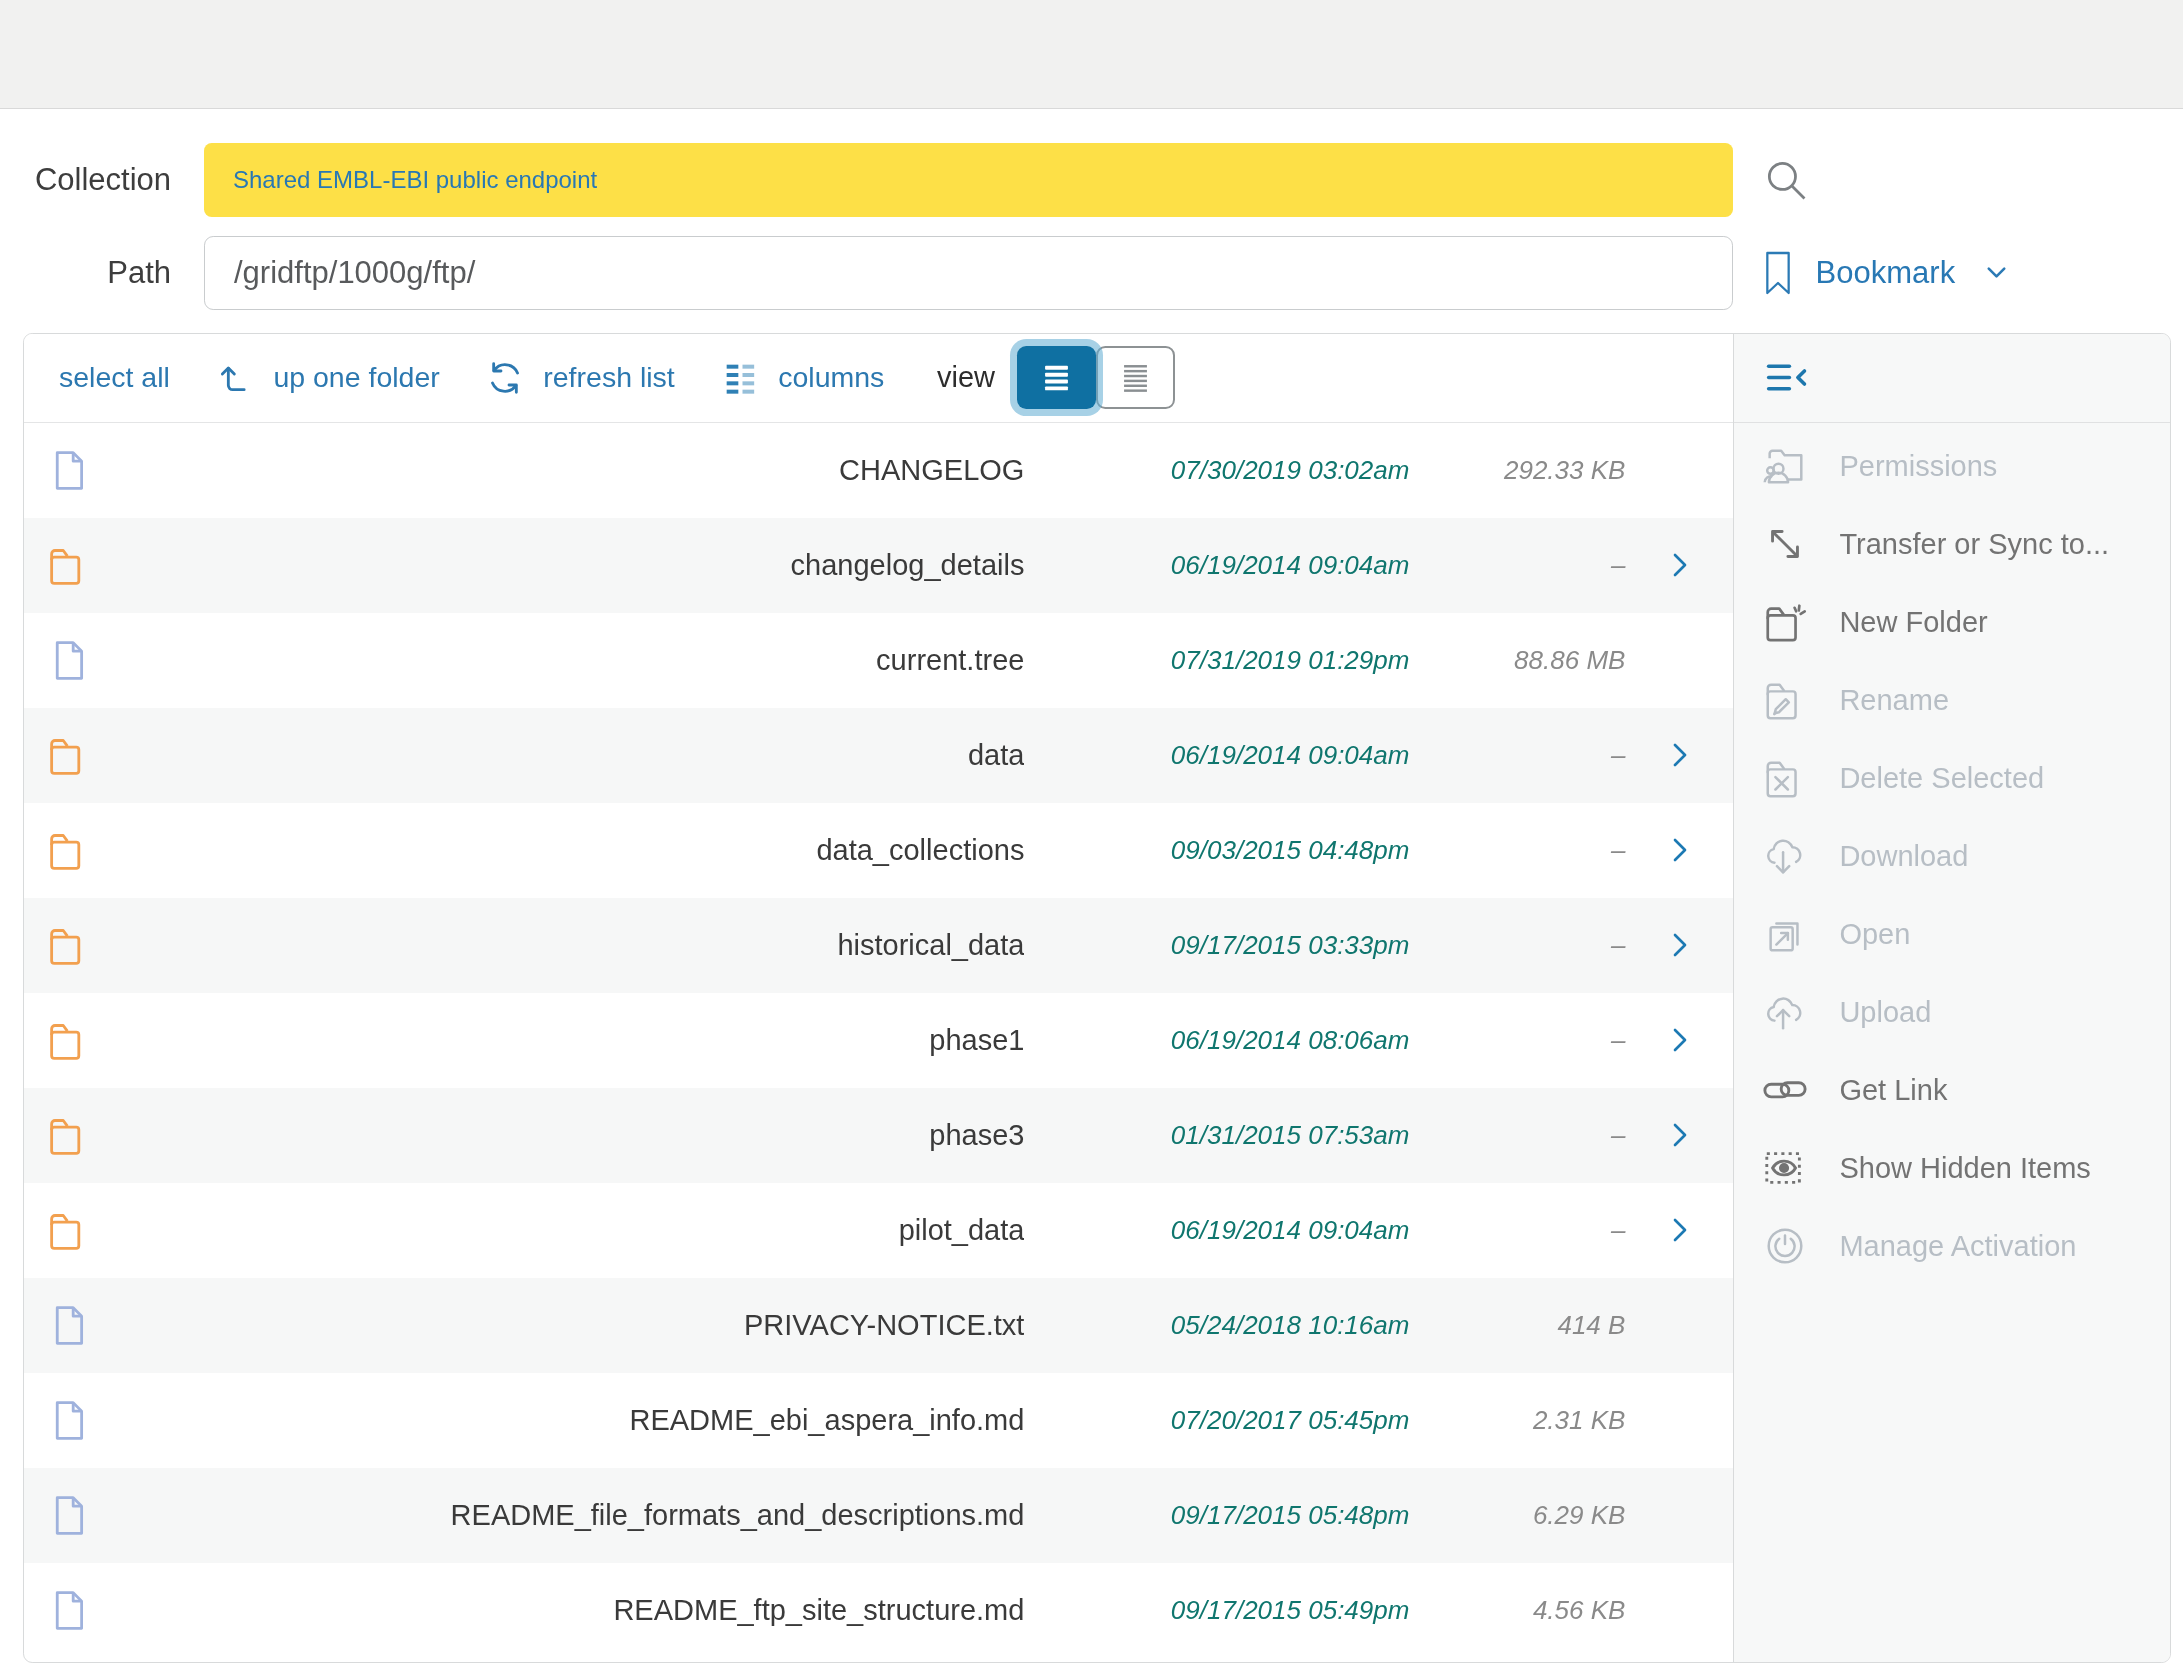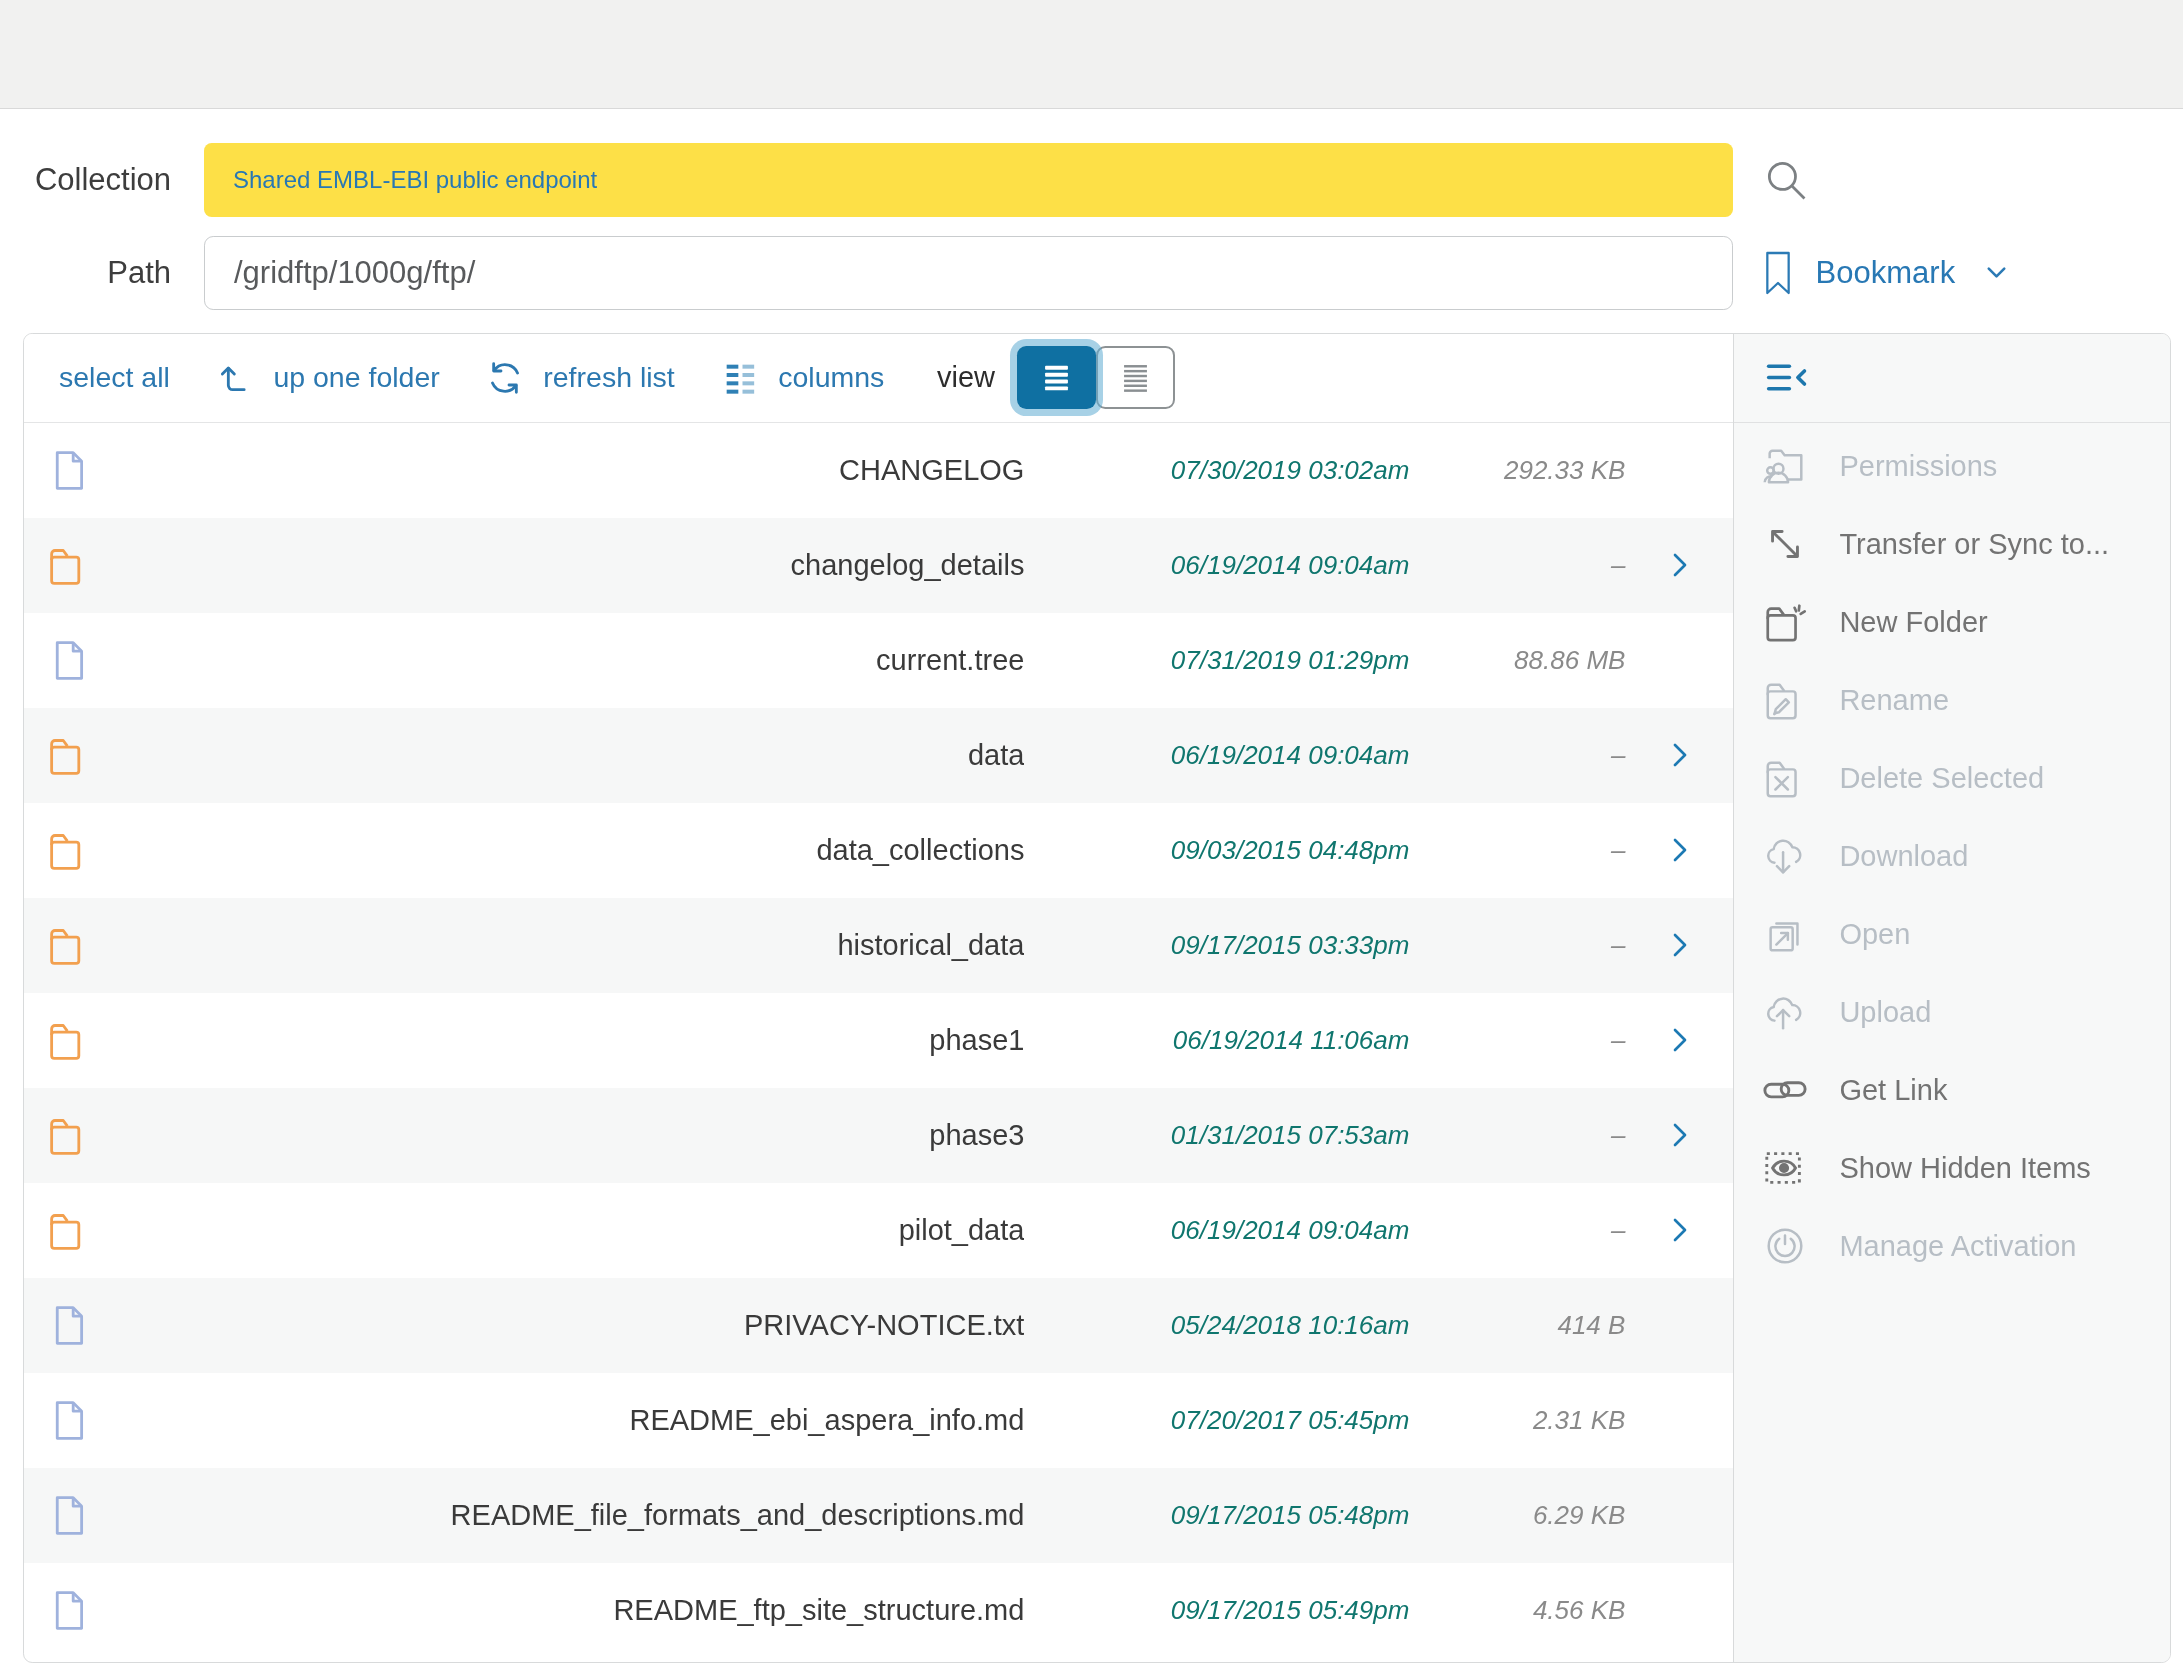--- a/index.html
+++ b/index.html
@@ -263,21 +263,21 @@
       </div>
 
       <div class="frow">
         <span class="icon-cell">
             <svg viewBox="0 0 24 24" fill="none" stroke="#f2a04f" stroke-width="1.5" stroke-linejoin="round">
               <path d="M3 9 V5.8 a1.8 1.8 0 0 1 1.8-1.8 H9.2 L11.4 7"></path>
               <rect x="3" y="7.5" width="14.5" height="14" rx="1.4"></rect>
             </svg>
           </span>
         <span class="fname">phase1</span>
-        <span class="fdate">06/19/2014 11:06am</span>
+        <span class="fdate">06/19/2014 08:06am</span>
         <span class="fsize">–</span>
         <span class="fchev">
             <svg viewBox="0 0 24 24" fill="none" stroke="#1c79b3" stroke-width="2" stroke-linecap="round" stroke-linejoin="round">
               <polyline points="9 4.5 16.5 12 9 19.5"></polyline>
             </svg>
           </span>
       </div>
 
       <div class="frow">
         <span class="icon-cell">

